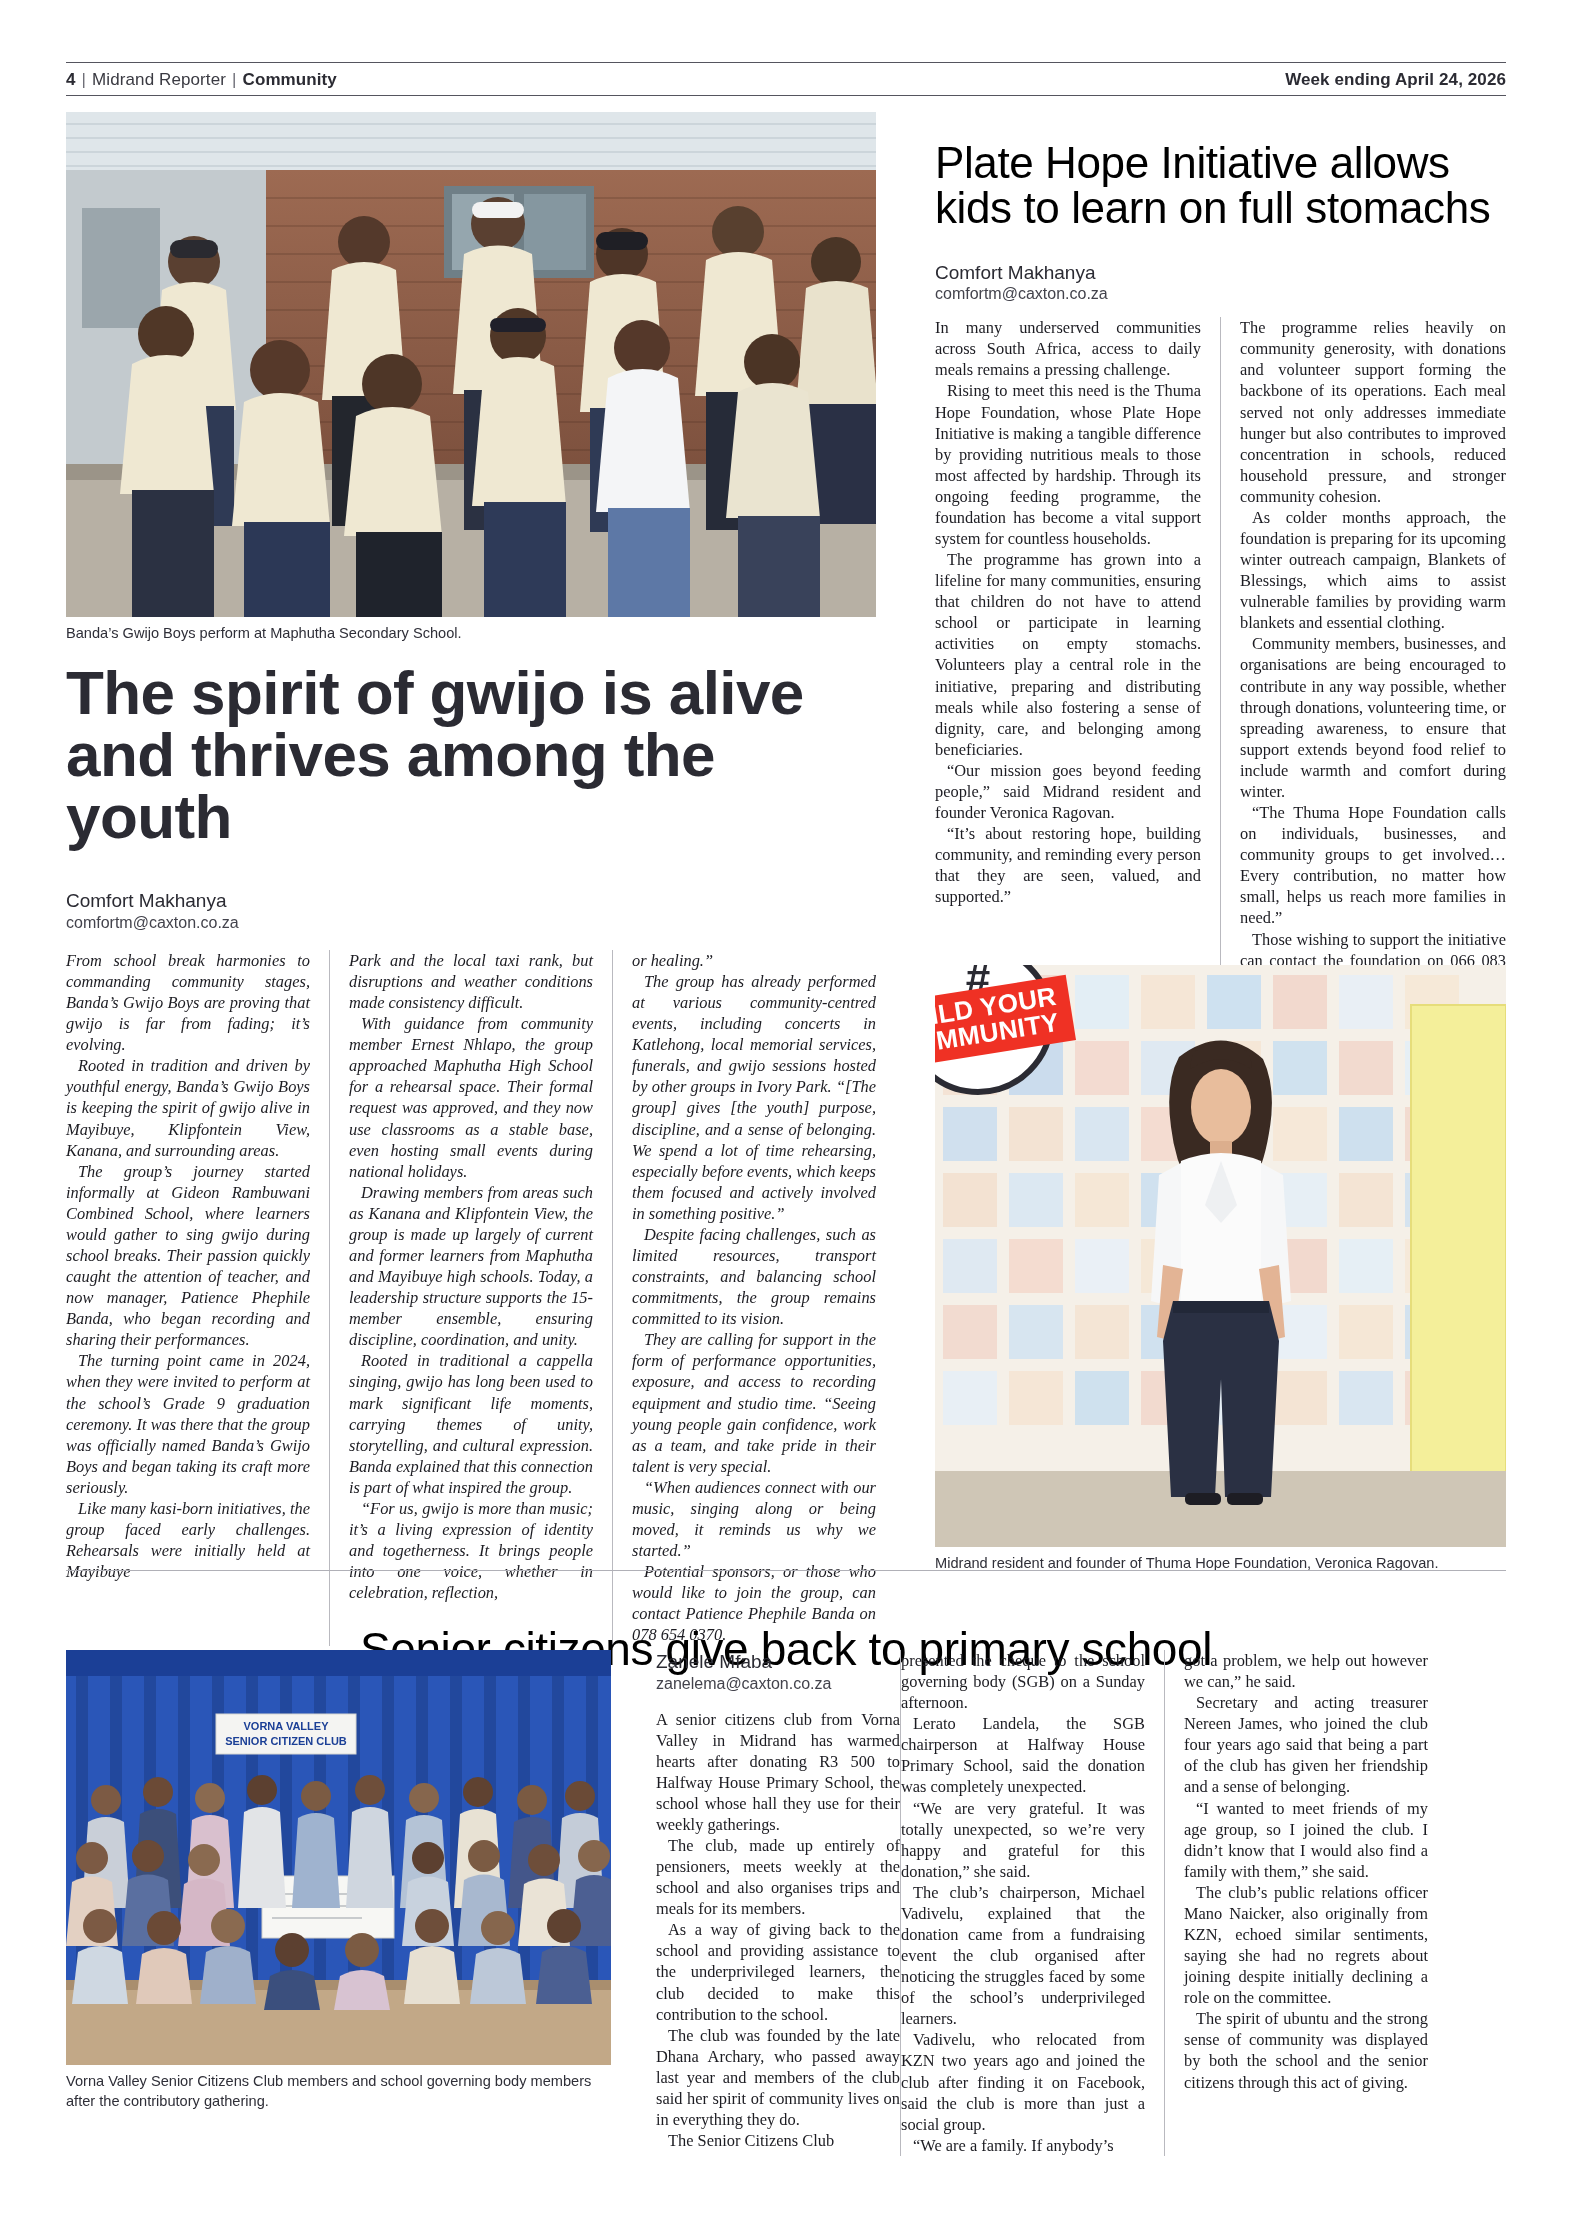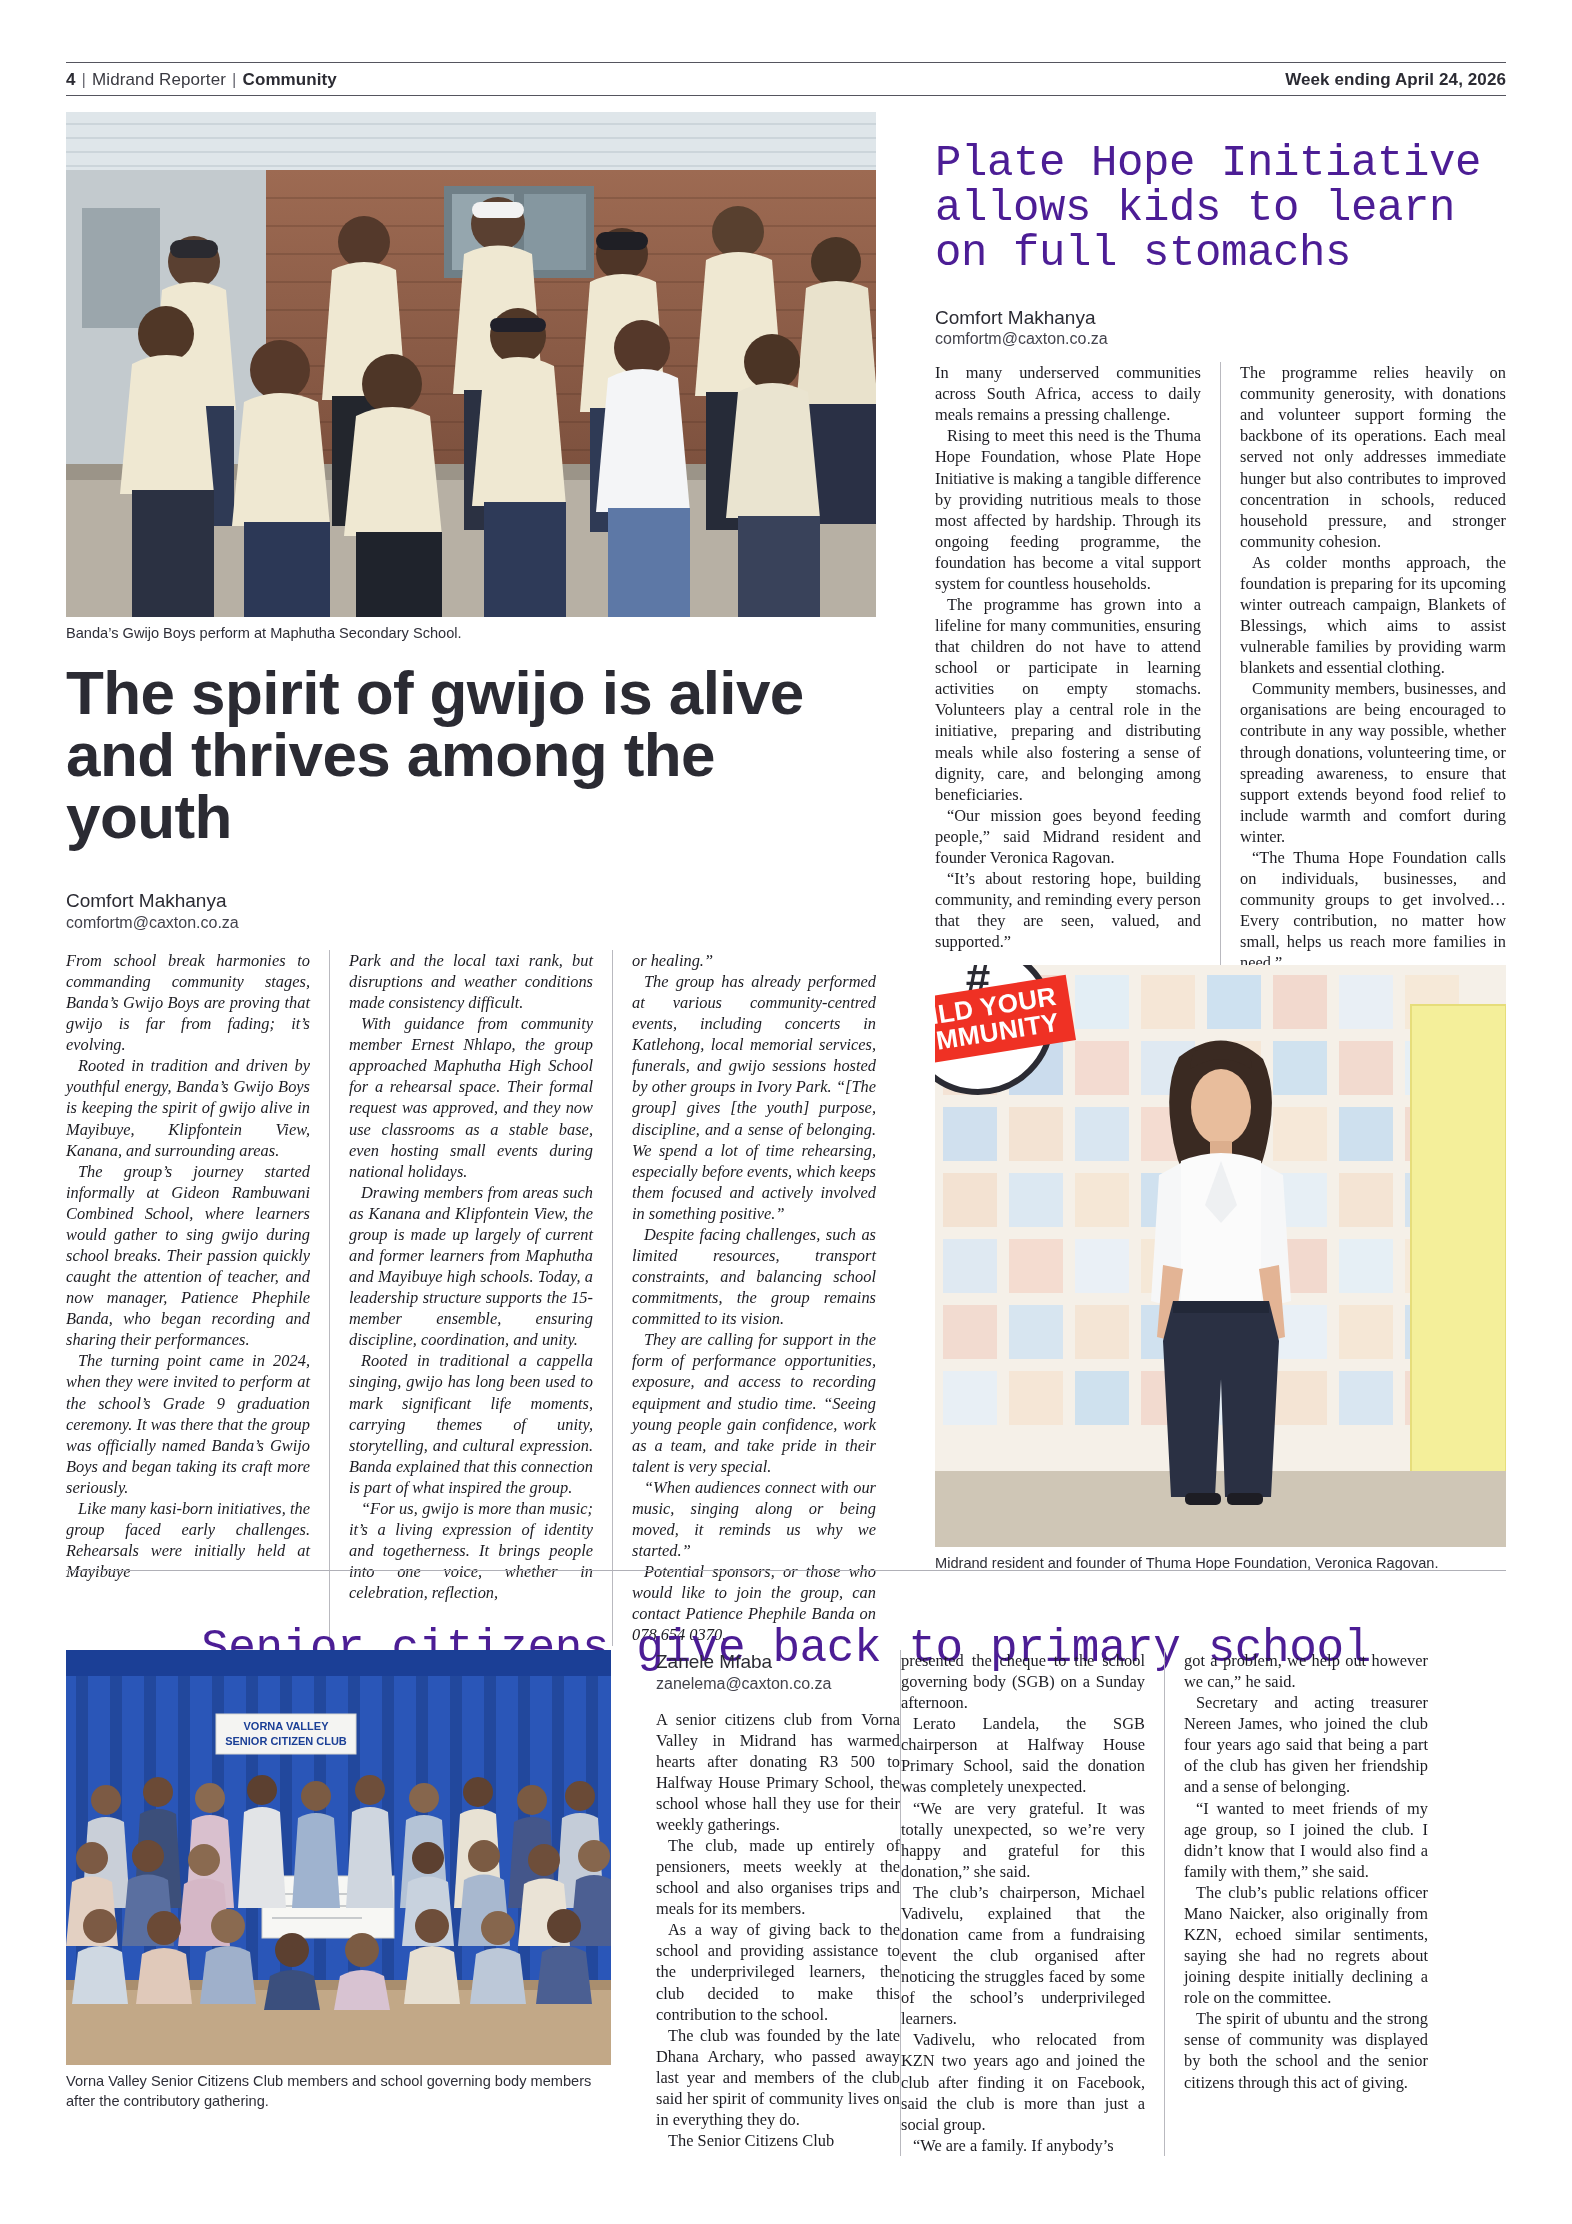--- a/index.html
+++ b/index.html
@@ -29,22 +29,22 @@
   .masthead-rule { border-top:1.6px solid #55555e; width:100%; }
   .masthead-rule-top { border-top:1.6px solid #55555e; width:100%; margin-bottom:7px; }
 
   
   .hl-bold {
     font-family:"Liberation Sans Narrow","Liberation Sans", sans-serif;
     font-weight:bold; color:#2b2b33; letter-spacing:-0.6px;
     line-height:1.0;
   }
   .hl-light {
-    font-family:Liberation Mono, monospace;
-    font-weight:normal; color:#4c1d95; letter-spacing:-0.4px;
+    font-family:Liberation Sans, sans-serif;
+    font-weight:normal; color:#000000; letter-spacing:-0.4px;
     line-height:1.02;
   }
   .byline-name {
     font-family:"Liberation Sans", sans-serif;
     font-size:19px; color:#2b2b33; line-height:1.25;
   }
   .byline-mail {
     font-family:"Liberation Sans", sans-serif;
     font-size:16px; color:#43434c; line-height:1.3;
   }

